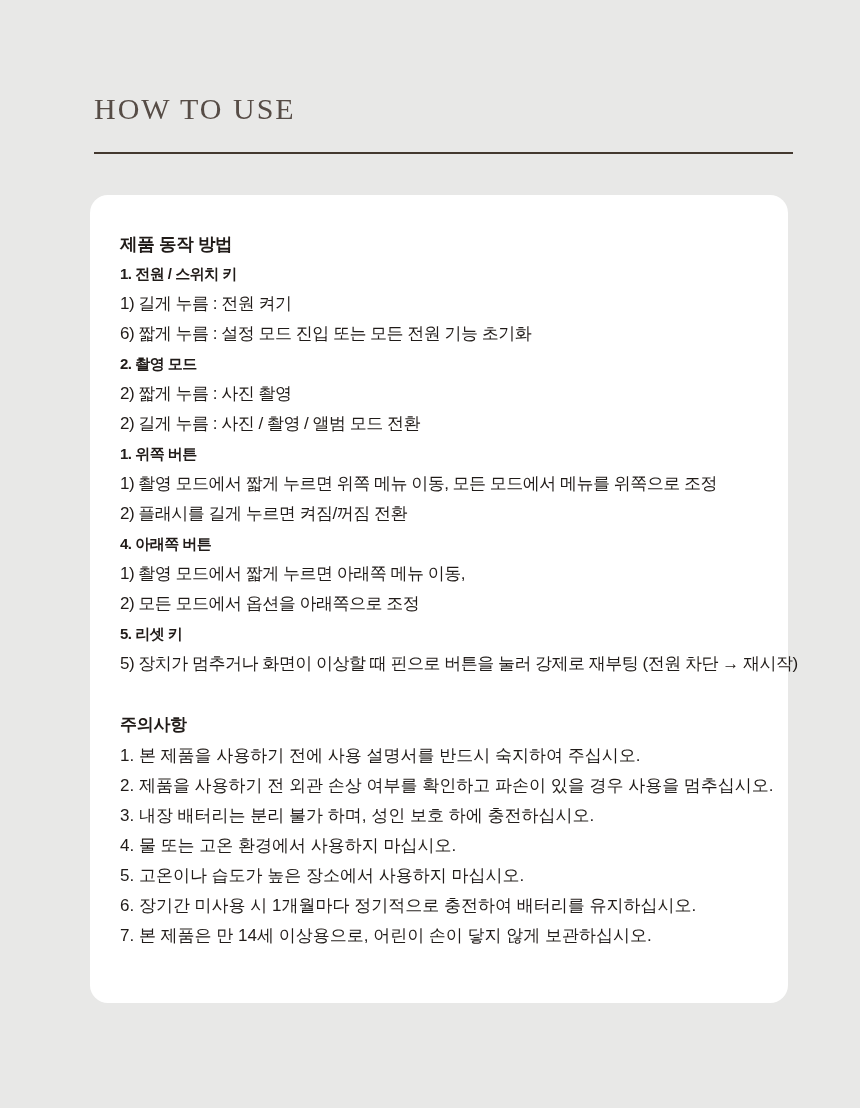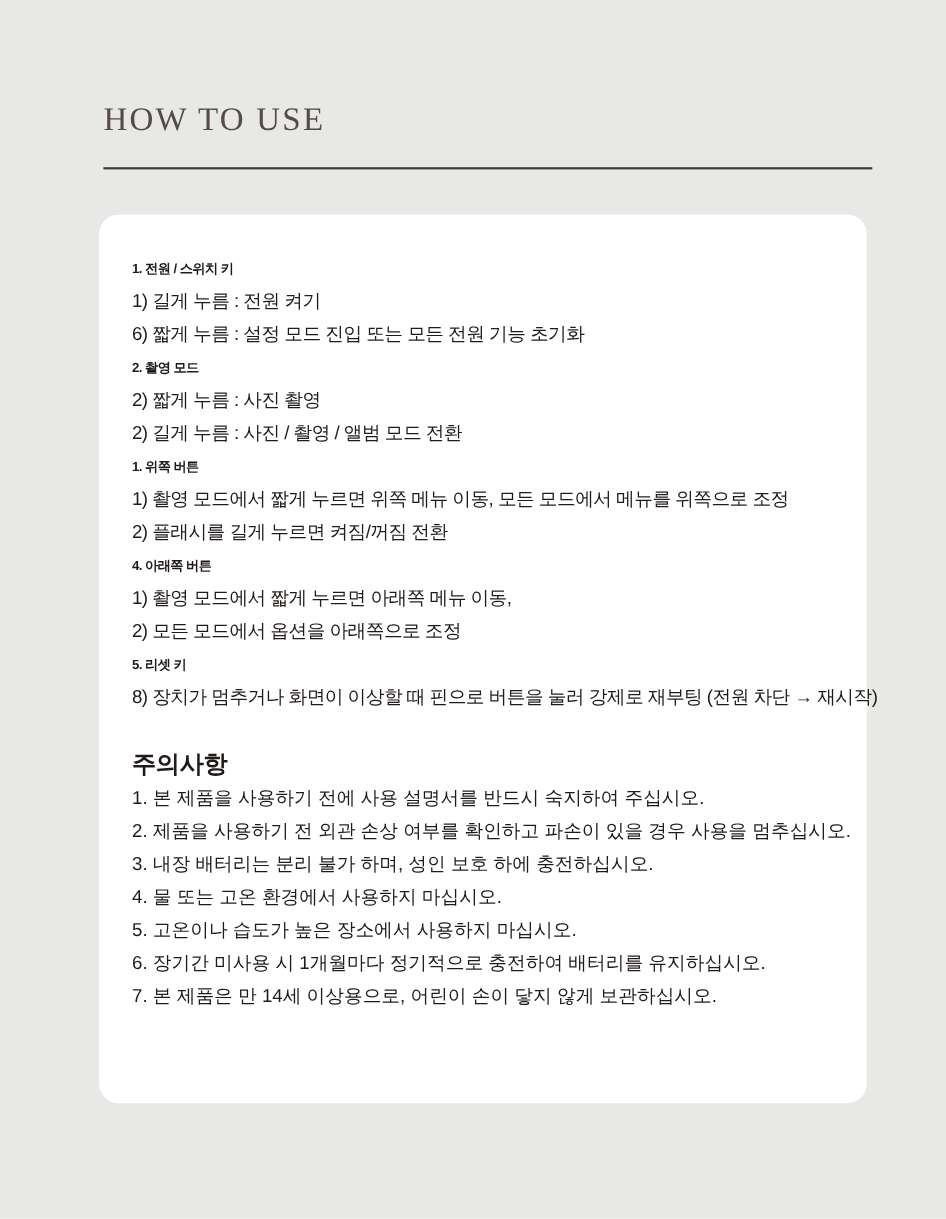--- a/index.html
+++ b/index.html
@@ -57,56 +57,57 @@
     letter-spacing: -0.3px;
   }
   .line {
     font-size: 17px;
     line-height: 30px;
     letter-spacing: -0.5px;
     white-space: nowrap;
   }
   .section-title {
     font-weight: bold;
-    font-size: 12px;
+    font-size: 15px;
   }
   .caution-heading {
     margin-top: 30px;
-    font-size: 22px;
+    font-size: 17px;
     font-weight: bold;
     line-height: 32px;
     letter-spacing: -0.3px;
   }
   .caution-line {
     letter-spacing: 0;
   }
 </style>
 </head>
 <body>
 
 <div class="page">
   <h1 class="title">HOW TO USE</h1>
   <div class="rule"></div>
 
   <section class="card">
+    <div class="op-heading">제품 동작 방법</div>
     <div id="operation-list">
         <div class="line section-title">1. 전원 / 스위치 키</div>
         <div class="line">1) 길게 누름 : 전원 켜기</div>
         <div class="line">6) 짧게 누름 : 설정 모드 진입 또는 모든 전원 기능 초기화</div>
         <div class="line section-title">2. 촬영 모드</div>
         <div class="line">2) 짧게 누름 : 사진 촬영</div>
         <div class="line">2) 길게 누름 : 사진 / 촬영 / 앨범 모드 전환</div>
         <div class="line section-title">1. 위쪽 버튼</div>
         <div class="line">1) 촬영 모드에서 짧게 누르면 위쪽 메뉴 이동, 모든 모드에서 메뉴를 위쪽으로 조정</div>
         <div class="line">2) 플래시를 길게 누르면 켜짐/꺼짐 전환</div>
         <div class="line section-title">4. 아래쪽 버튼</div>
         <div class="line">1) 촬영 모드에서 짧게 누르면 아래쪽 메뉴 이동,</div>
         <div class="line">2) 모든 모드에서 옵션을 아래쪽으로 조정</div>
         <div class="line section-title">5. 리셋 키</div>
-        <div class="line">8) 장치가 멈추거나 화면이 이상할 때 핀으로 버튼을 눌러 강제로 재부팅 (전원 차단 → 재시작)</div>
+        <div class="line">5) 장치가 멈추거나 화면이 이상할 때 핀으로 버튼을 눌러 강제로 재부팅 (전원 차단 → 재시작)</div>
       </div>
 
     <div class="caution-heading">주의사항</div>
     <div id="caution-list">
         <div class="line caution-line">1. 본 제품을 사용하기 전에 사용 설명서를 반드시 숙지하여 주십시오.</div>
         <div class="line caution-line">2. 제품을 사용하기 전 외관 손상 여부를 확인하고 파손이 있을 경우 사용을 멈추십시오.</div>
         <div class="line caution-line">3. 내장 배터리는 분리 불가 하며, 성인 보호 하에 충전하십시오.</div>
         <div class="line caution-line">4. 물 또는 고온 환경에서 사용하지 마십시오.</div>
         <div class="line caution-line">5. 고온이나 습도가 높은 장소에서 사용하지 마십시오.</div>
         <div class="line caution-line">6. 장기간 미사용 시 1개월마다 정기적으로 충전하여 배터리를 유지하십시오.</div>

